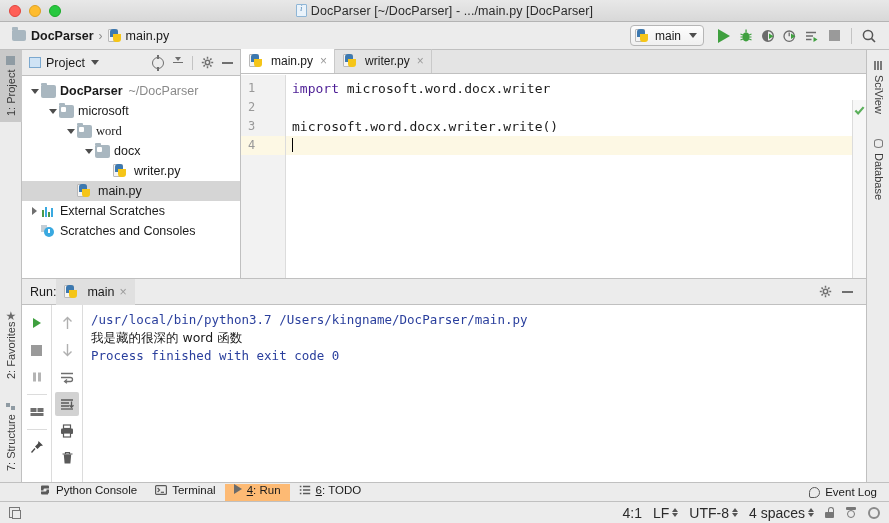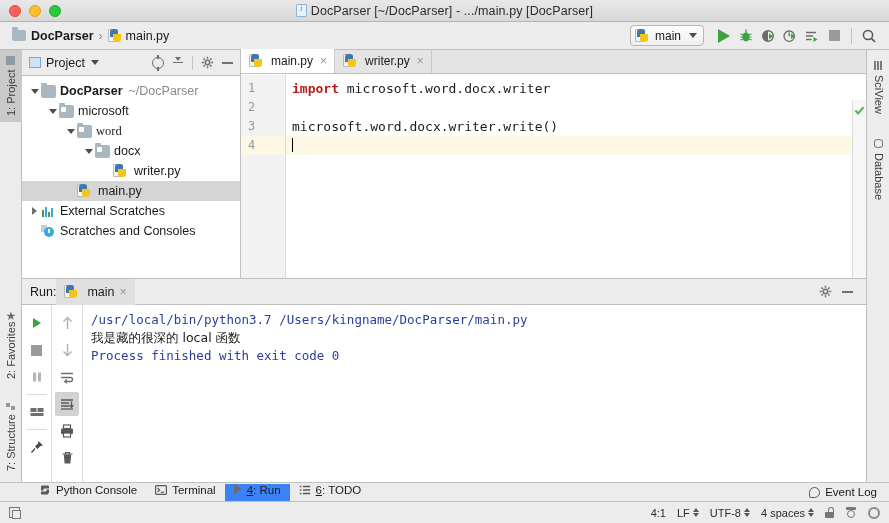--- a/index.html
+++ b/index.html
@@ -182,21 +182,21 @@
   .etab .x { color:#9a9a9a; font-size:12px; margin-left:3px; }
   .editor-body { position:absolute; left:0; top:25px; width:625px; height:203px; display:flex; }
   .gutter { width: 45px; background:#f2f2f2; border-right:1px solid #dcdcdc; padding-top:4px;
     font-family:"DejaVu Sans Mono", monospace; font-size:12px; color:#999999; }
   .gline { height:19px; line-height:19px; text-align:left; padding-left:7px; }
   .gline.cur { background:#fdf8e4; }
   .code { position:relative; flex:1; padding-top:4px;
     font-family:"DejaVu Sans Mono", monospace; font-size:13px; }
   .cline { height:19px; line-height:19px; padding-left:6px; white-space:pre; }
   .cline.cur { background:#fdf8e4; }
-  .kw { color:#b91c1c; font-weight:bold; }
+  .kw { color:#4c1d95; font-weight:normal; }
   .caret { display:inline-block; width:1px; height:14px; background:#000; vertical-align:-2px; }
   .insp { position:absolute; right:0; top:25px; width:14px; height:203px; background:#f7f7f7;
     border-left:1px solid #dcdcdc; }
   .check { position:absolute; left:1px; top:5px; width:11px; height:11px; }
 
   
   .runpanel {
     position: absolute; left: 22px; top: 278px; width: 844px; height: 210px;
     background: #ffffff; border-top: 1px solid #c0c0c0;
   }
@@ -219,30 +219,30 @@
     font-size:12.5px; line-height:18px; color:#333333; }
   .console .blue { color:#2a3f9d; }
   .console .cn { font-family:"DejaVu Sans", sans-serif; font-size:12.5px; color:#1a1a1a; }
 
   
   .bottombar {
     position:absolute; left:0; top:482px; width:889px; height:19px;
     background:#ececec; border-top:1px solid #c0c0c0; display:flex; align-items:center;
   }
   .btab { display:flex; align-items:flex-start; gap:5px; height:17px; padding:0 9px; font-size:11.5px; }
-  .btab.active { background:#3b82f6; }
+  .btab.active { background:#fdba74; }
   .btab u { text-decoration: underline; }
   .evlog { margin-left:auto; display:flex; align-items:center; gap:5px; margin-right:12px; font-size:11.5px; }
   .ev-ico { width:11px;height:11px;border:1.3px solid #5a5a5a;border-radius:50% 50% 50% 2px; }
 
   
   .statusbar {
     position:absolute; left:0; top:501px; width:889px; height:22px;
     background:#ececec; border-top:1px solid #c0c0c0; display:flex; align-items:center;
-    font-size:11px; color:#2b2b2b;
+    font-size:14px; color:#2b2b2b;
   }
   .sb-left { margin-left:9px; display:flex; align-items:center; }
   .sb-sq { width:11px;height:11px;border:1.3px solid #777; position:relative; }
   .sb-sq::after{content:"";position:absolute;left:2px;top:2px;width:7px;height:7px;border:1.3px solid #777;background:#ececec;}
   .sb-right { margin-left:auto; display:flex; align-items:center; gap:11px; margin-right:9px; }
   .sb-item { display:flex; align-items:center; gap:3px; }
   .updn { display:inline-flex; flex-direction:column; gap:1px; }
   .updn i { width:0;height:0;border-left:3px solid transparent;border-right:3px solid transparent; display:block;}
   .updn .u { border-bottom:4px solid #555; }
   .updn .d { border-top:4px solid #555; }
@@ -600,21 +600,21 @@
         <span class="rbtn">
           <svg width="13" height="14" viewBox="0 0 13 14">
               <path d="M1.5 3H11.5 M4.5 3V1.5H8.5V3" stroke="#5a5a5a" stroke-width="1.2" fill="none"></path>
               <path d="M2.8 3.5 L3.6 12.5 H9.4 L10.2 3.5 Z" fill="#5a5a5a"></path>
             </svg>
         </span>
       </div>
 
       <div class="console">
         <div class="blue">/usr/local/bin/python3.7 /Users/kingname/DocParser/main.py</div>
-        <div class="cn">我是藏的很深的 local 函数</div>
+        <div class="cn">我是藏的很深的 word 函数</div>
         <div></div>
         <div class="blue">Process finished with exit code 0</div>
       </div>
     </div>
   </div>
 
   <div class="bottombar">
     <div style="width:30px;"></div>
     <div class="btab">
       <svg width="12" height="12" viewBox="0 0 12 12">

